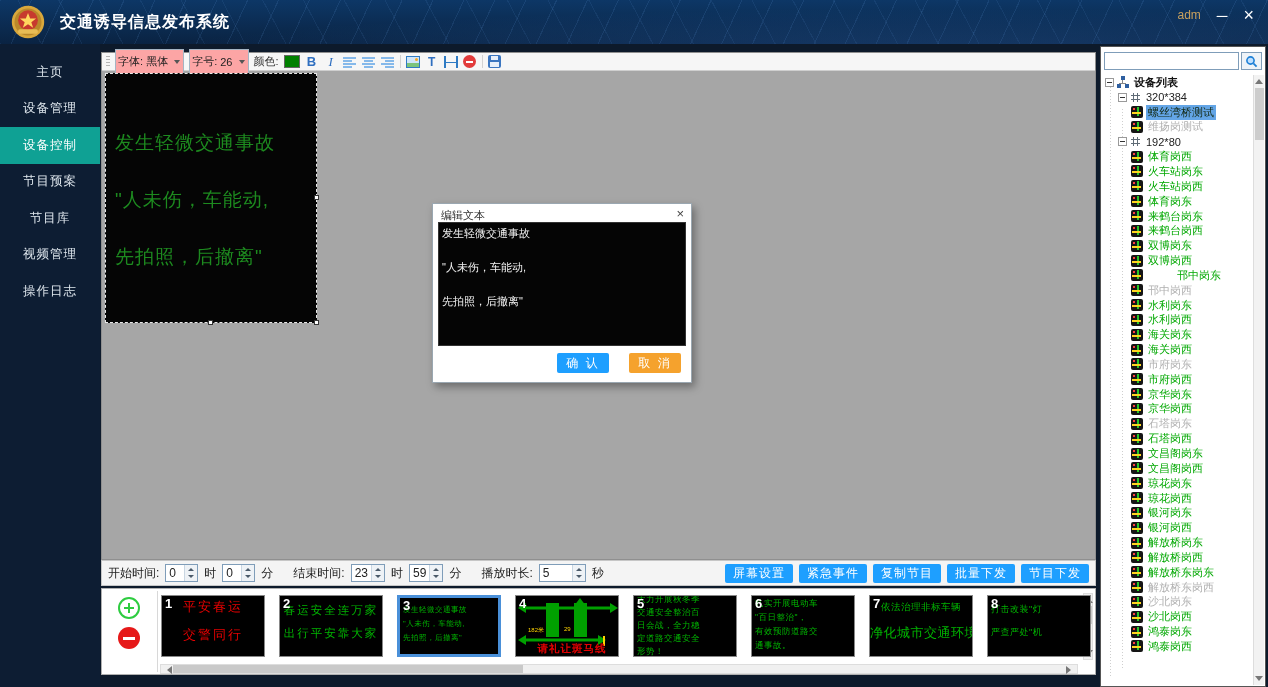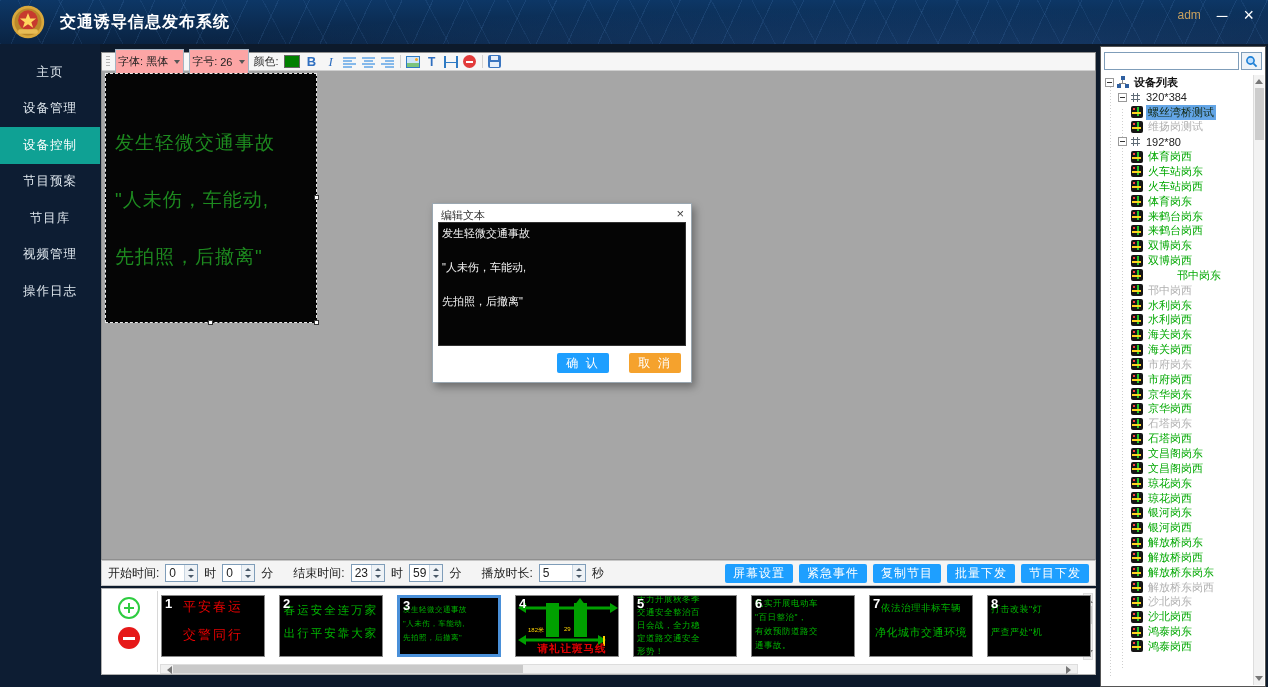--- a/index.html
+++ b/index.html
@@ -385,21 +385,21 @@
           <div class="tlines">
             <div style="color: rgb(0, 180, 0); font-size: 8.5px; margin-bottom: 2px; text-align: left; padding-left: 3px; letter-spacing: 0.5px;">扎实开展电动车</div>
             <div style="color: rgb(0, 180, 0); font-size: 8.5px; margin-bottom: 2px; text-align: left; padding-left: 3px; letter-spacing: 0.5px;">"百日整治"，</div>
             <div style="color: rgb(0, 180, 0); font-size: 8.5px; margin-bottom: 2px; text-align: left; padding-left: 3px; letter-spacing: 0.5px;">有效预防道路交</div>
             <div style="color: rgb(0, 180, 0); font-size: 8.5px; margin-bottom: 2px; text-align: left; padding-left: 3px; letter-spacing: 0.5px;">通事故。</div>
           </div>
         </div><div class="thumb" style="left: 767px;">
           <span class="num">7</span>
           <div class="tlines">
             <div style="color: rgb(0, 180, 0); font-size: 9.5px; margin-bottom: 10px; text-align: center; padding-left: 0px; letter-spacing: 0.5px;">依法治理非标车辆</div>
-            <div style="color: rgb(0, 180, 0); font-size: 11px; margin-bottom: 10px; text-align: center; padding-left: 0px; letter-spacing: 0.5px;">净化城市交通环境</div>
+            <div style="color: rgb(0, 180, 0); font-size: 13px; margin-bottom: 10px; text-align: left; padding-left: 0px; letter-spacing: 0.5px;">净化城市交通环境</div>
           </div>
         </div><div class="thumb" style="left: 885px;">
           <span class="num">8</span>
           <div class="tlines">
             <div style="color: rgb(0, 180, 0); font-size: 9px; margin-bottom: 10px; text-align: left; padding-left: 3px; letter-spacing: 0.5px;">打击改装"灯</div>
             <div style="color: rgb(0, 180, 0); font-size: 9px; margin-bottom: 10px; text-align: left; padding-left: 3px; letter-spacing: 0.5px;">严查严处"机</div>
           </div>
         </div></div>
   </div>
 

